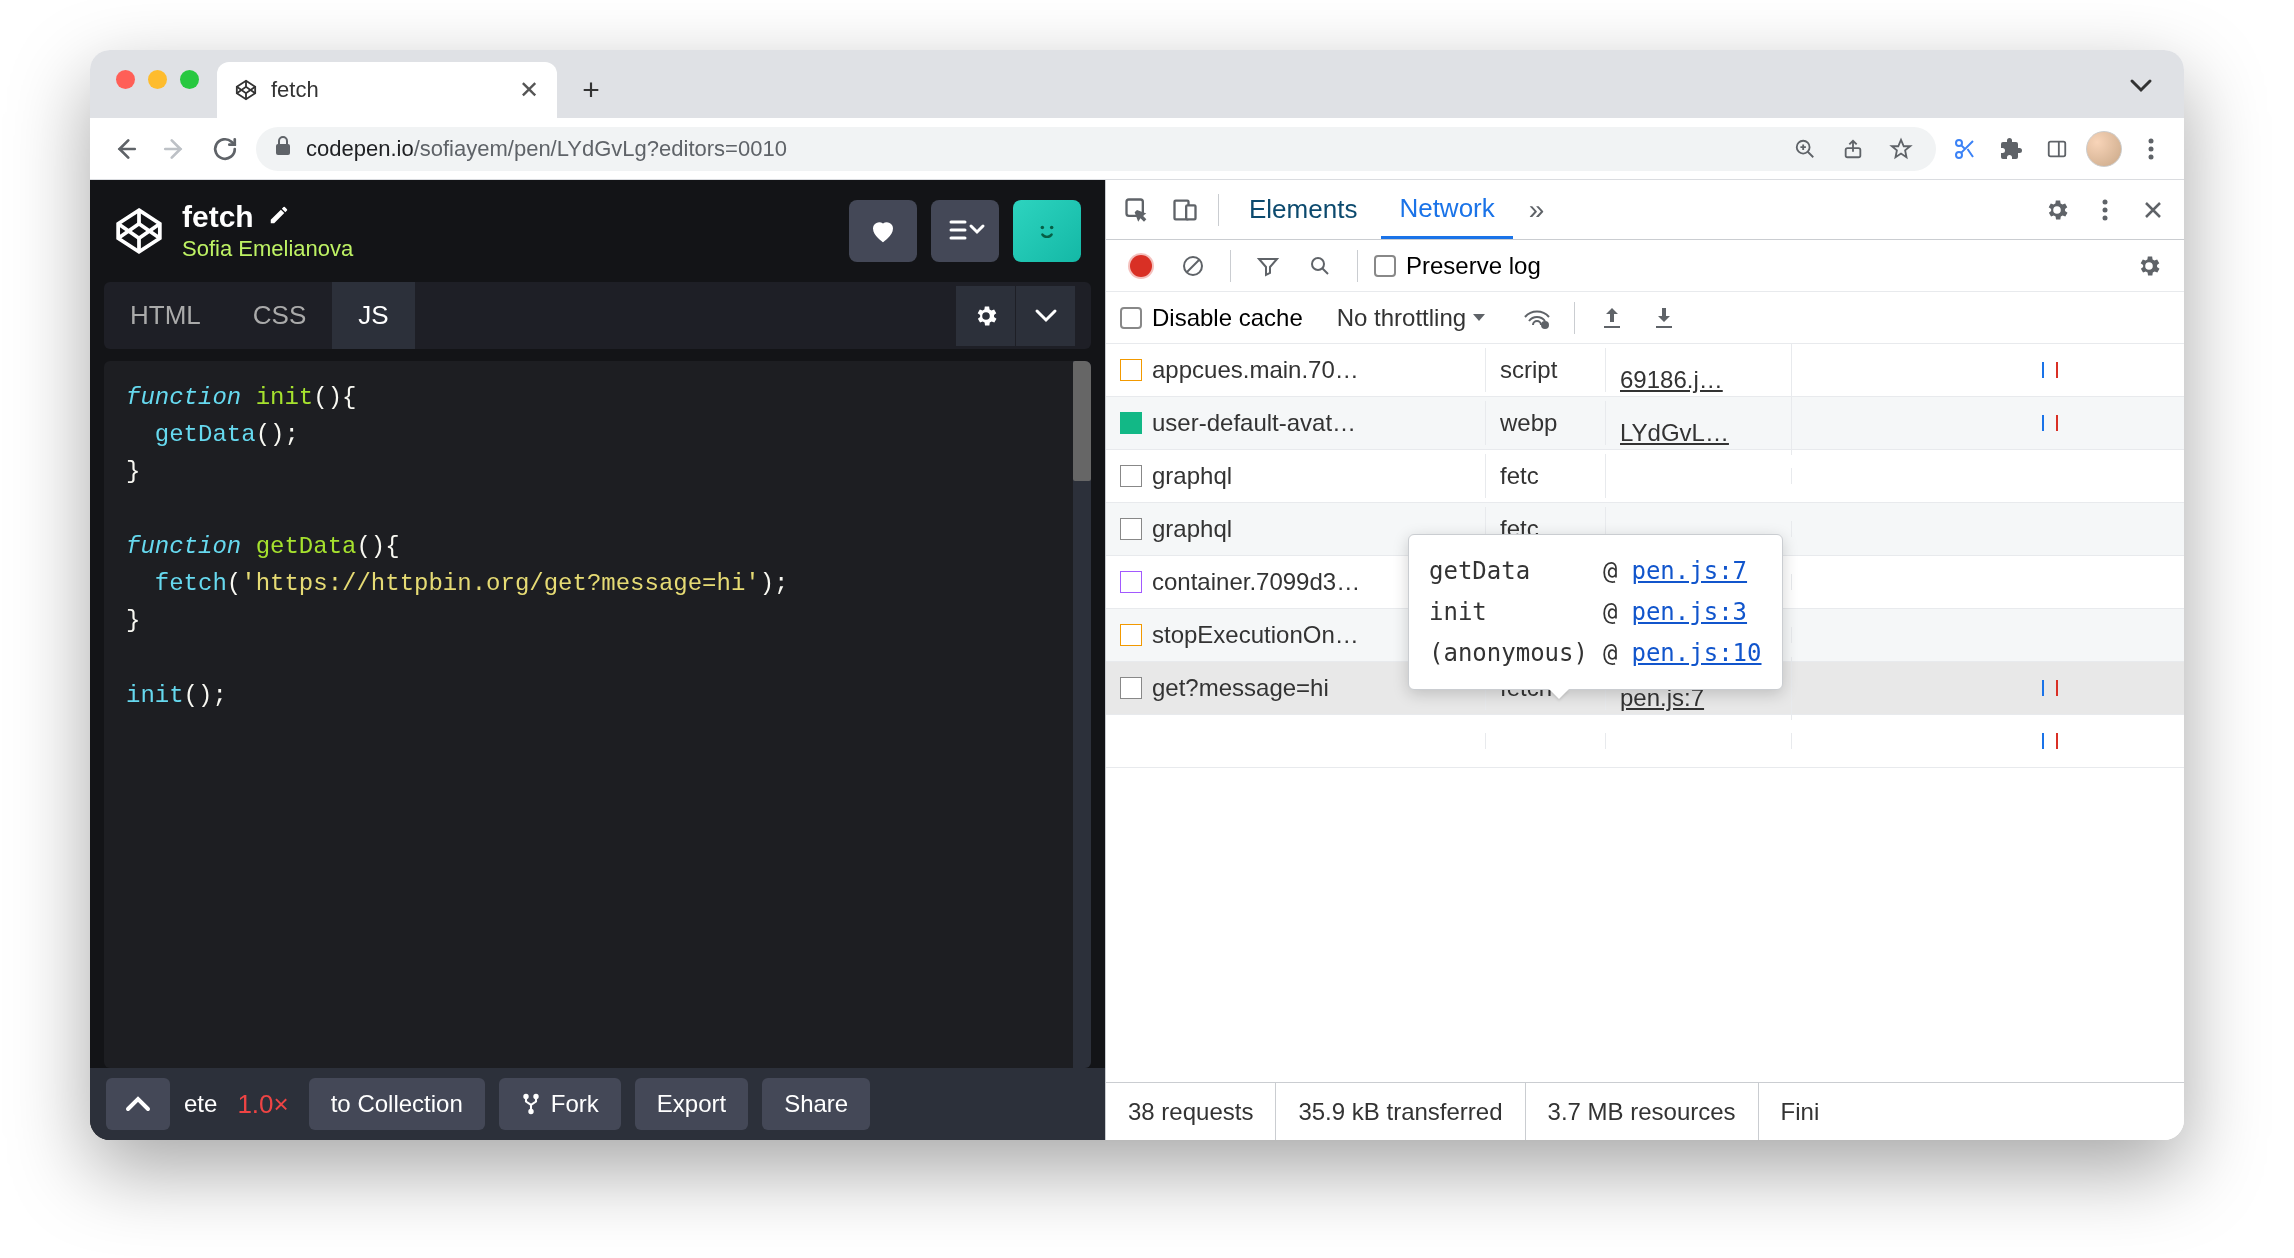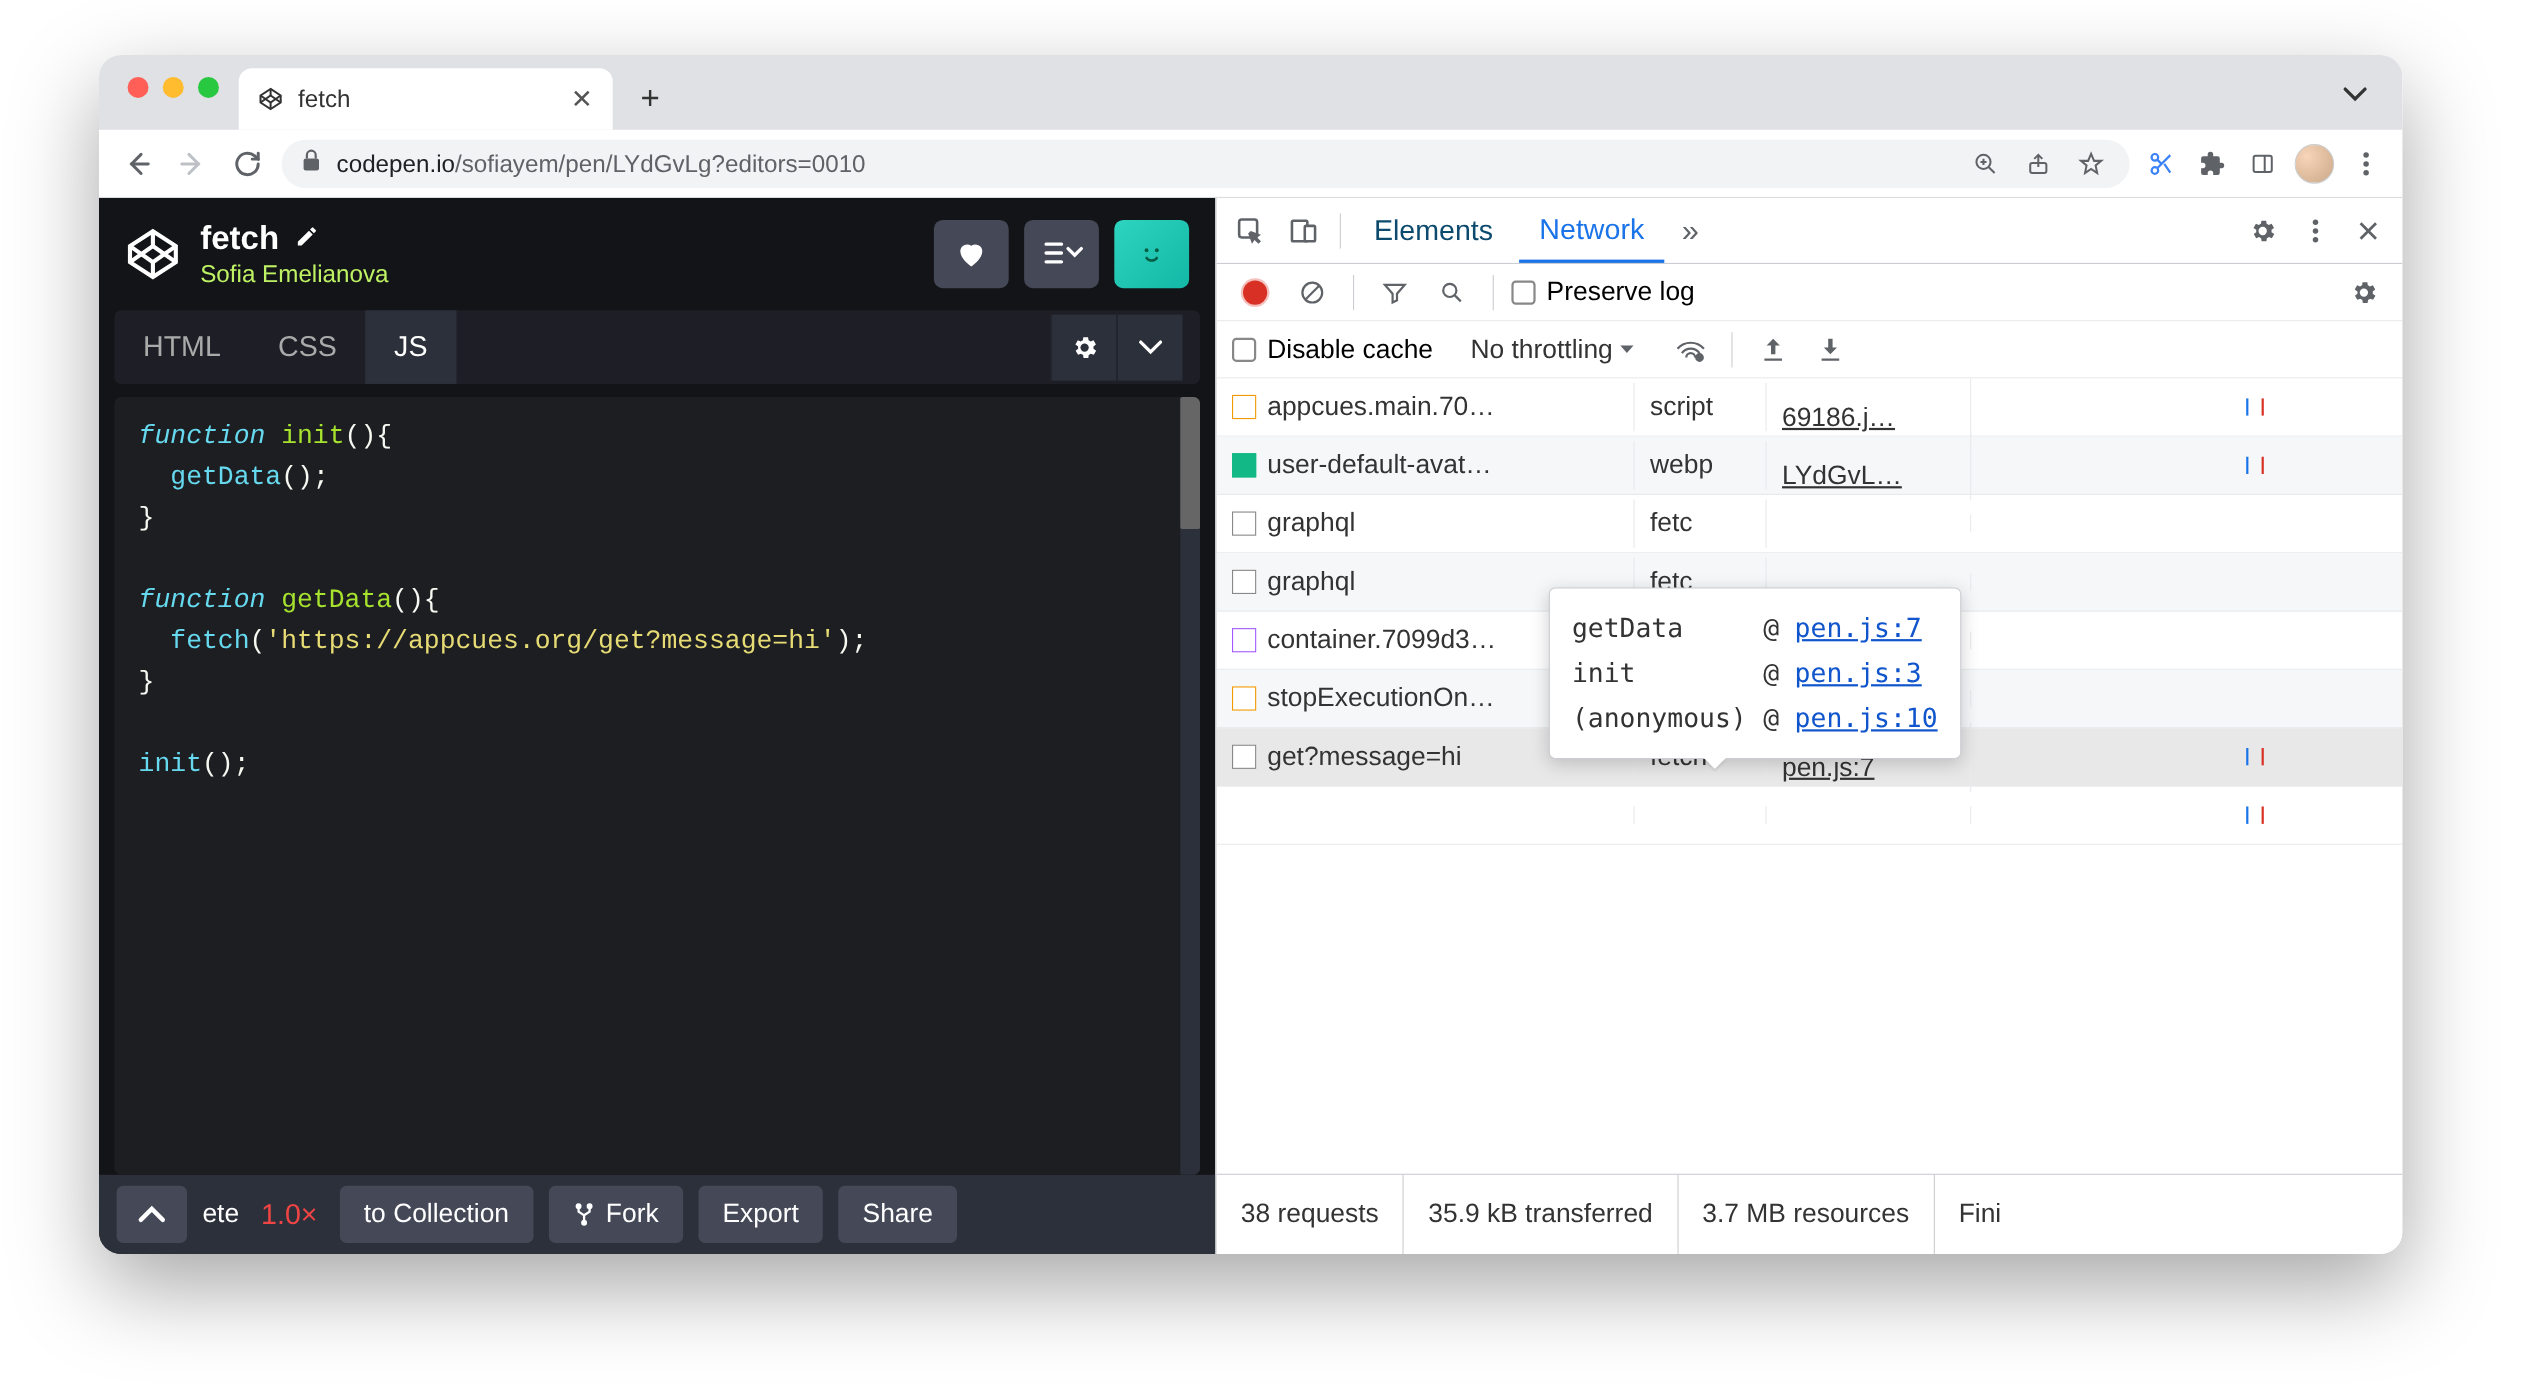--- a/index.html
+++ b/index.html
@@ -322,21 +322,21 @@
   }
   .ri-script { border-color:#f29900;background:#fff; }
   .ri-img { border-color:#12b886;background:#12b886; }
   .ri-doc { border-color:#888;background:#fff; }
   .ri-style { border-color:#a259ff;background:#fff; }
   .wf-cellbar { position:absolute;top:8px;bottom:8px;width:6px;border-radius:1px; }
   .wf-blue { background:#4dabf7; }
   .wf-line { position:absolute;top:0;bottom:0;width:2px; }
   .dt-status {
     display:flex;align-items:center;
-    height:73px;
+    height:58px;
     border-top:1px solid #cacdd1;
     font-size:24px;color:#333;
   }
   .dt-status > div { padding:0 22px;border-right:1px solid #cacdd1;display:flex;align-items:center;height:100%; }
   .dt-status > div:last-child { border-right:none; }
   
   .dt-tooltip {
     position:absolute;
     left:302px;
     top:190px;
@@ -534,21 +534,21 @@
           </div>
         </div>
       </div>
 
       <div class="cp-editor">
         <div><span class="kw">function</span> <span class="fn">init</span><span class="pn">(){</span></div>
         <div>&nbsp;&nbsp;<span class="call">getData</span><span class="pn">();</span></div>
         <div><span class="pn">}</span></div>
         <div>&nbsp;</div>
         <div><span class="kw">function</span> <span class="fn">getData</span><span class="pn">(){</span></div>
-        <div>&nbsp;&nbsp;<span class="call">fetch</span><span class="pn">(</span><span class="str">'https://appcues.org/get?message=hi'</span><span class="pn">);</span></div>
+        <div>&nbsp;&nbsp;<span class="call">fetch</span><span class="pn">(</span><span class="str">'https://httpbin.org/get?message=hi'</span><span class="pn">);</span></div>
         <div><span class="pn">}</span></div>
         <div>&nbsp;</div>
         <div><span class="call">init</span><span class="pn">();</span></div>
         <div class="scrollbar-track"></div>
         <div class="scrollbar-thumb"></div>
       </div>
 
       <div class="cp-footer">
         <div class="cp-footer-chevron">
           <svg width="26" height="16" viewBox="0 0 26 16" fill="none" stroke="#fff" stroke-width="4" stroke-linecap="round">

